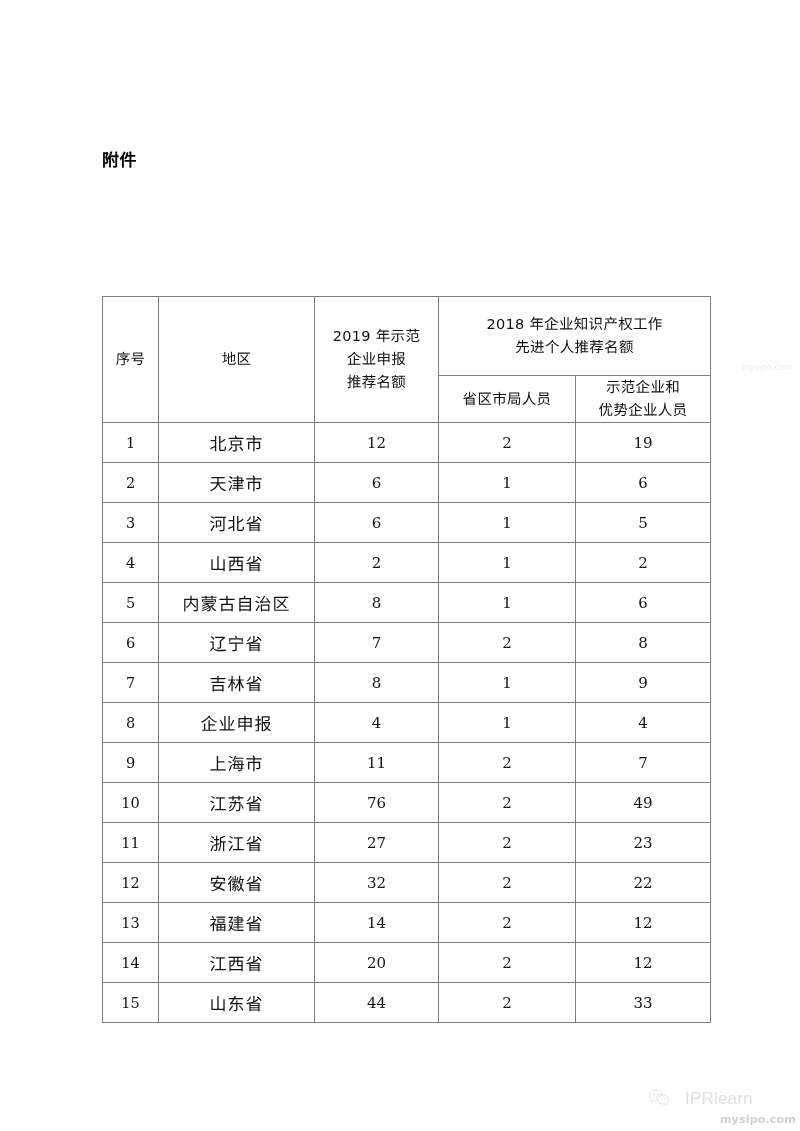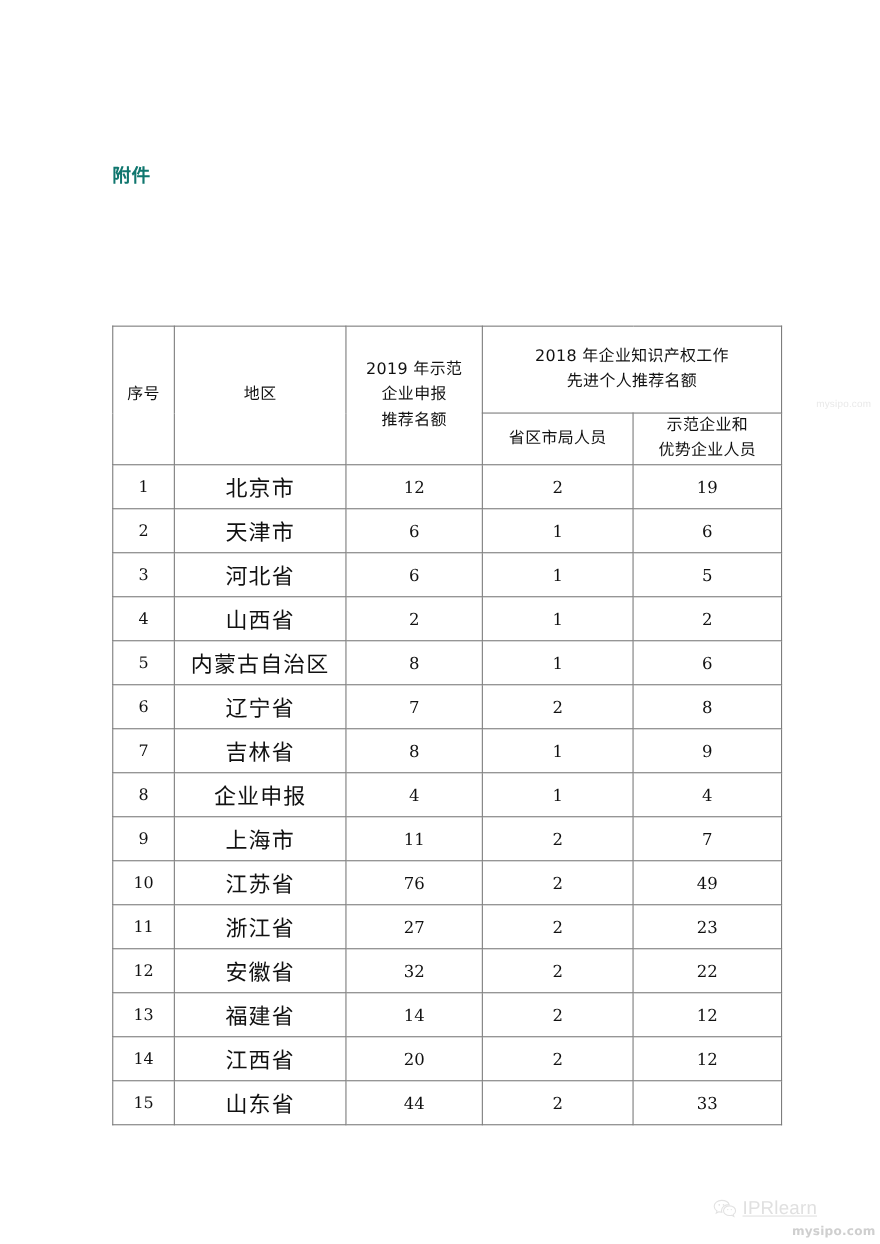--- a/index.html
+++ b/index.html
@@ -27,21 +27,21 @@
   
   .attach-label {
     position: absolute;
     left: 102px;
     top: 148px;
     font-family: "DejaVu Sans", "Liberation Sans", sans-serif;
     font-size: 17px;
     font-weight: bold;
     letter-spacing: 0.5px;
     line-height: 24px;
-    color: #0f766e;
+    color: #000000;
   }
 
   
   .doc-title {
     position: absolute;
     left: 102px;
     top: 208px;
     width: 608px;
     text-align: center;
     font-family: "DejaVu Sans", "Liberation Sans", sans-serif;
@@ -93,21 +93,21 @@
   .alloc-table td {
     height: 39px;
     font-size: 15px;
   }
   .alloc-table td.col-idx {
     font-family: "DejaVu Serif", "Liberation Serif", serif;
     font-size: 14.5px;
   }
   .alloc-table td.col-region {
     font-family: Liberation Mono, monospace;
-    font-size: 20px;
+    font-size: 17px;
     letter-spacing: 1px;
   }
   .alloc-table td.col-num {
     font-family: "DejaVu Serif", "Liberation Serif", serif;
     font-size: 15px;
   }
   .hdr-stack {
     display: block;
     line-height: 23px;
   }
@@ -140,24 +140,23 @@
     top: 1089px;
     width: 148px;
     height: 42px;
     user-select: none;
   }
   .wm-footer-brand {
     position: absolute;
     left: 0;
     top: 0;
     display: flex;
-    align-items: center;
-    gap: 5px;
+    align-items: flex-start;
+    gap: 15px;
     color: #e2e2e2;
-    text-decoration: underline;
   }
   .wm-footer-brand .wm-brand-text {
     font-family: "Liberation Sans", sans-serif;
     font-size: 17px;
     line-height: 20px;
     letter-spacing: 0.2px;
     color: #e0e0e0;
   }
   .wechat-icon {
     display: block;

